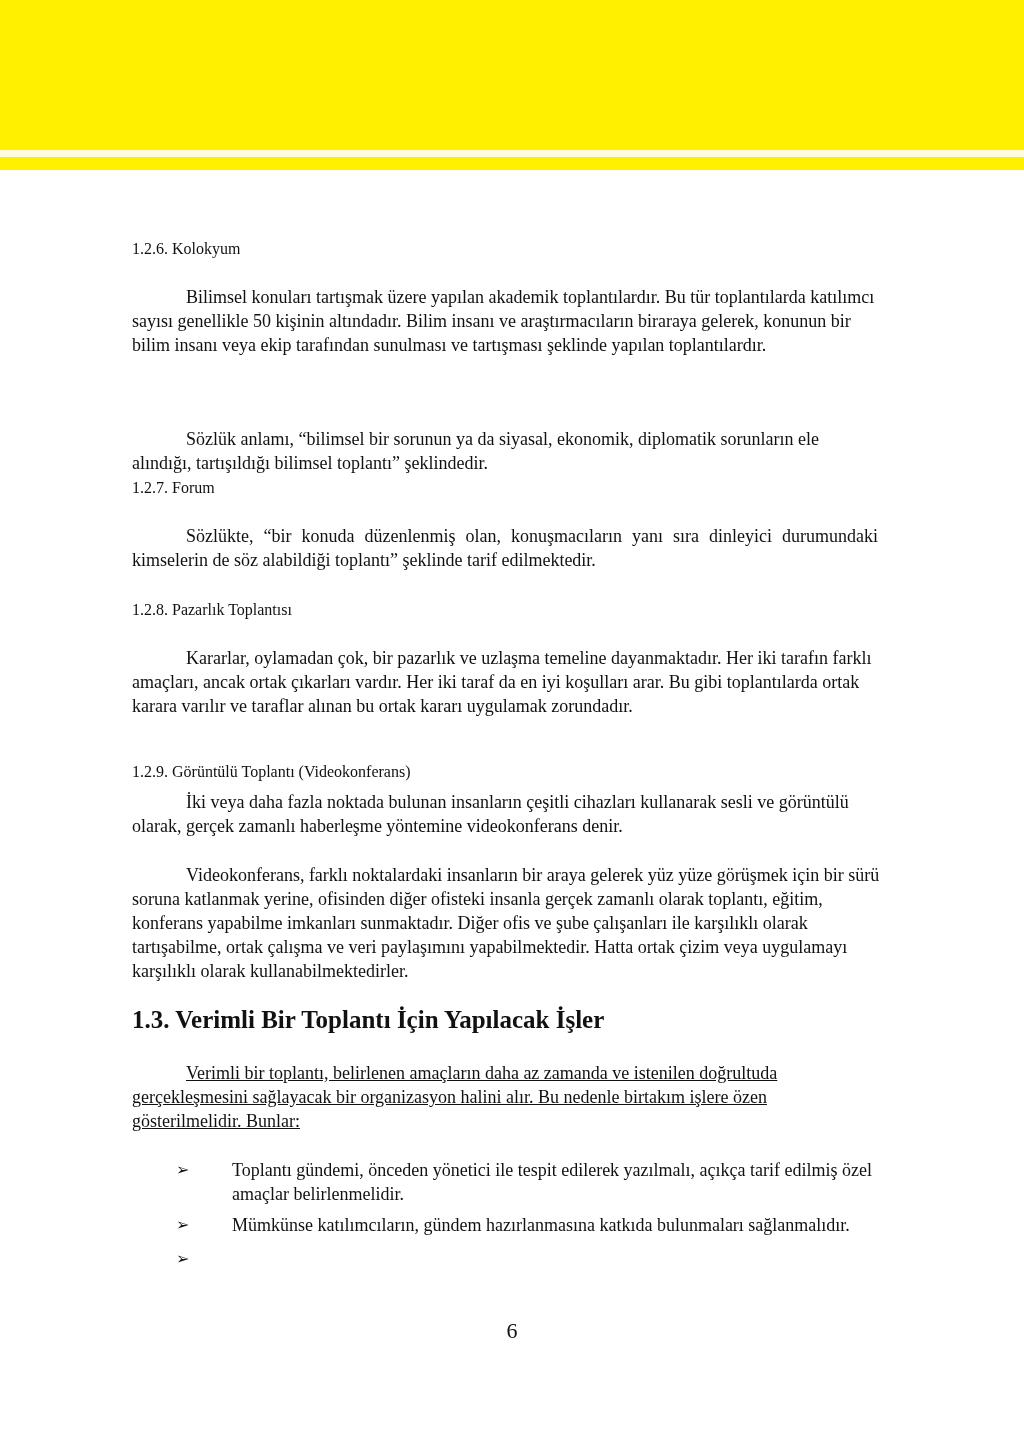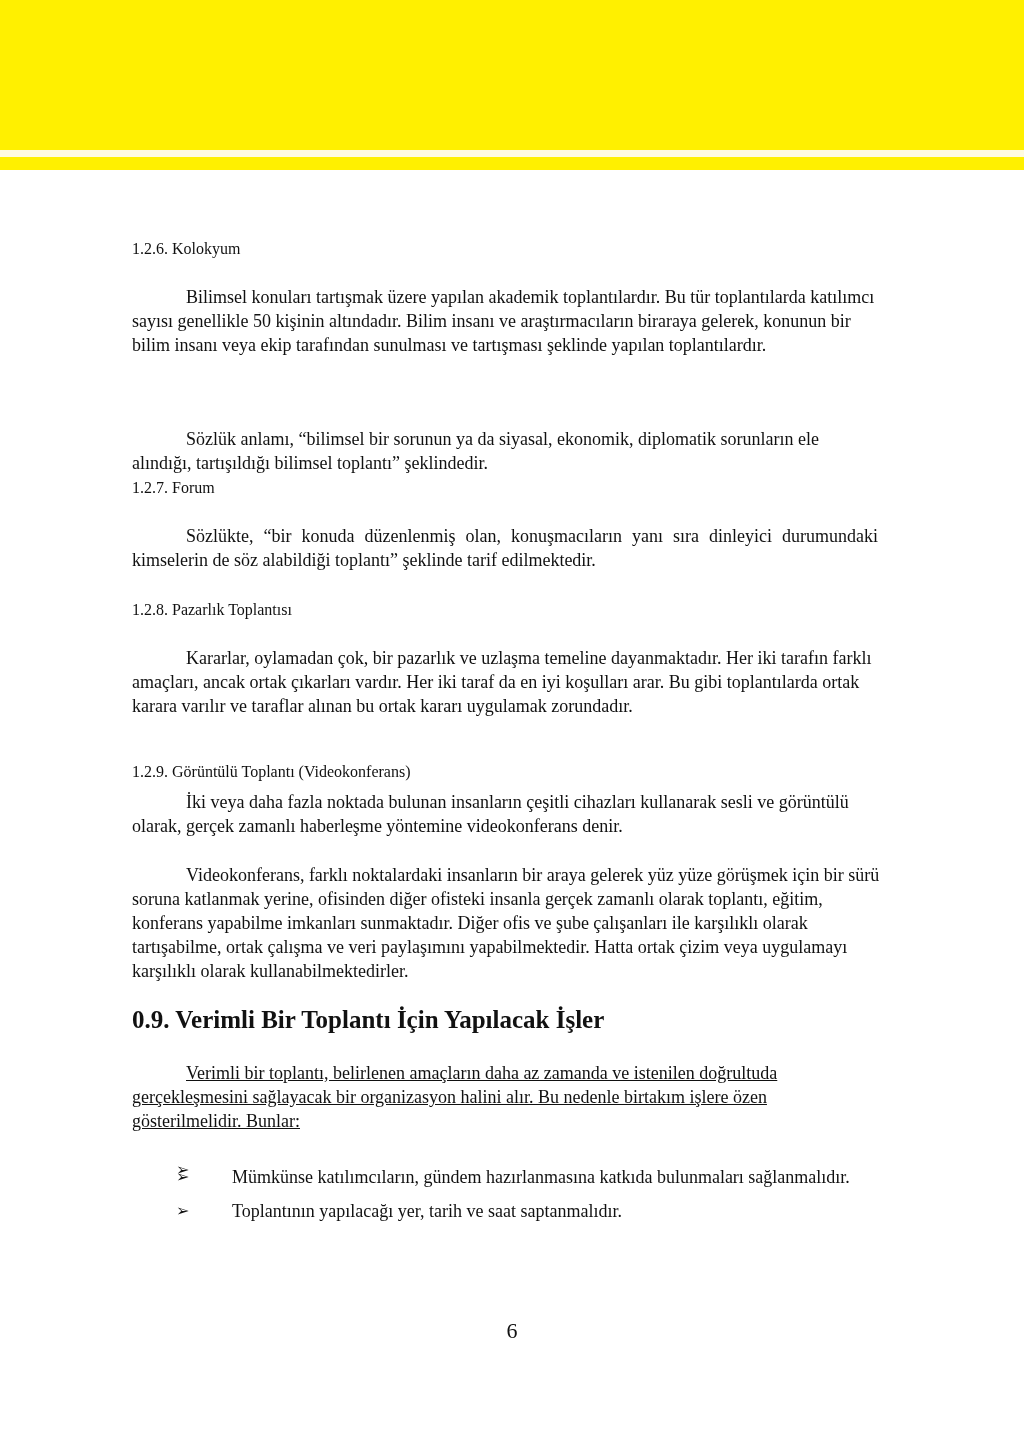--- a/index.html
+++ b/index.html
@@ -46,31 +46,31 @@
   <h3 class="h-127">1.2.7. Forum</h3>
   <p class="p3 justify">Sözlükte, “bir konuda düzenlenmiş olan, konuşmacıların yanı sıra dinleyici durumundaki kimselerin de söz alabildiği toplantı” şeklinde tarif edilmektedir.</p>
 
   <h3 class="h-128">1.2.8. Pazarlık Toplantısı</h3>
   <p class="p4">Kararlar, oylamadan çok, bir pazarlık ve uzlaşma temeline dayanmaktadır. Her iki tarafın farklı amaçları, ancak ortak çıkarları vardır. Her iki taraf da en iyi koşulları arar. Bu gibi toplantılarda ortak karara varılır ve taraflar alınan bu ortak kararı uygulamak zorundadır.</p>
 
   <h3 class="h-129">1.2.9. Görüntülü Toplantı (Videokonferans)</h3>
   <p class="p5">İki veya daha fazla noktada bulunan insanların çeşitli cihazları kullanarak sesli ve görüntülü olarak, gerçek zamanlı haberleşme yöntemine videokonferans denir.</p>
   <p class="p6">Videokonferans, farklı noktalardaki insanların bir araya gelerek yüz yüze görüşmek için bir sürü soruna katlanmak yerine, ofisinden diğer ofisteki insanla gerçek zamanlı olarak toplantı, eğitim, konferans yapabilme imkanları sunmaktadır. Diğer ofis ve şube çalışanları ile karşılıklı olarak tartışabilme, ortak çalışma ve veri paylaşımını yapabilmektedir. Hatta ortak çizim veya uygulamayı karşılıklı olarak kullanabilmektedirler.</p>
 
-  <h2 class="h-13">0.9. Verimli Bir Toplantı İçin Yapılacak İşler</h2>
+  <h2 class="h-13">1.3. Verimli Bir Toplantı İçin Yapılacak İşler</h2>
   <p class="p7">Verimli bir toplantı, belirlenen amaçların daha az zamanda ve istenilen doğrultuda gerçekleşmesini sağlayacak bir organizasyon halini alır. Bu nedenle birtakım işlere özen gösterilmelidir. Bunlar:</p>
 
   <ul class="bullets">
     <li>
       <span class="arrow">➢</span>
+      <span>Toplantı gündemi, önceden yönetici ile tespit edilerek yazılmalı, açıkça tarif edilmiş özel amaçlar belirlenmelidir.</span>
     </li>
     <li class="loose">
       <span class="arrow">➢</span>
       <span>Mümkünse katılımcıların, gündem hazırlanmasına katkıda bulunmaları sağlanmalıdır.</span>
     </li>
     <li>
       <span class="arrow">➢</span>
-      <span>Toplantının yapılacağı yer, tarih ve saat saptanmalıdır.</span>
     </li>
   </ul>
 </div>
 
 <div class="page-num">6</div>
 
 </body></html>

